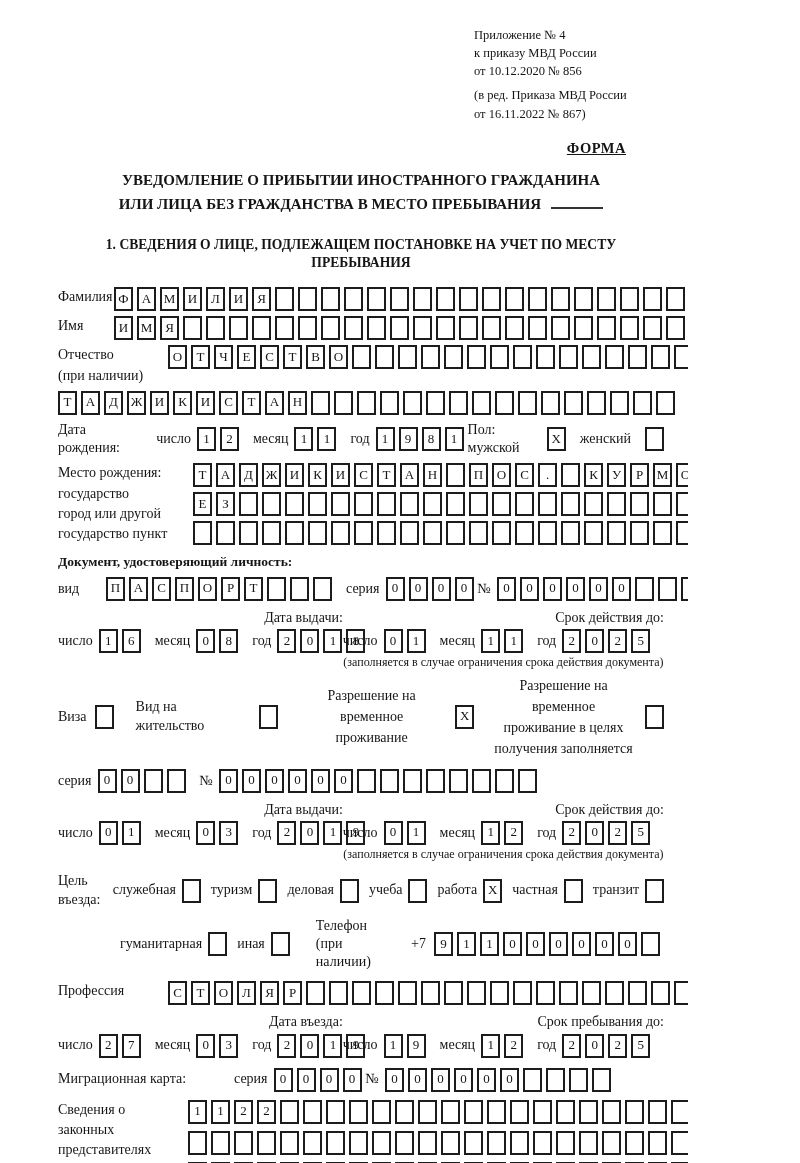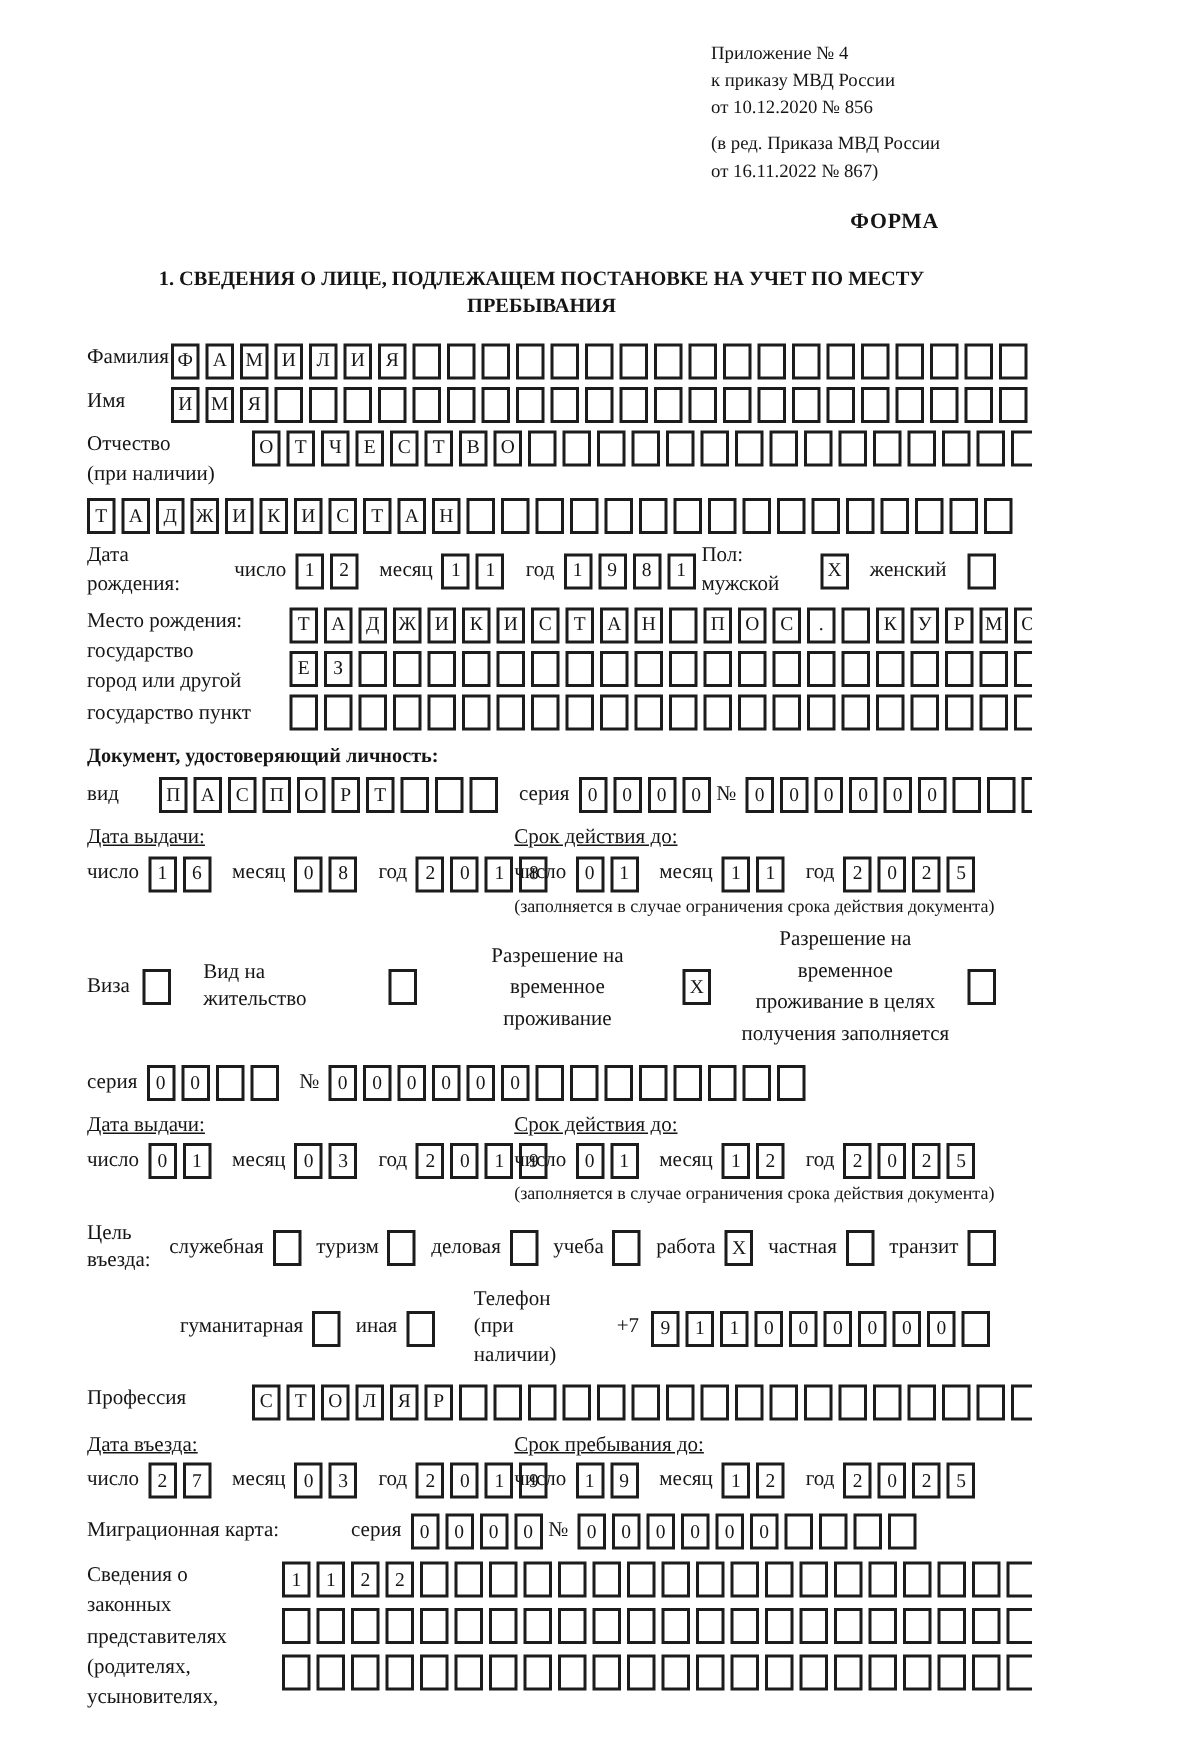--- a/index.html
+++ b/index.html
@@ -5,44 +5,44 @@
   html,body{margin:0;padding:0;background:#fff;}
   .page{
     width:688px;height:1163px;box-sizing:border-box;
     padding:26px 24px 0 58px;overflow:hidden;
     background:#fff;color:#151515;
     font-family:"Liberation Serif","DejaVu Serif",serif;
     font-size:14px;line-height:1.3;
   }
   .appendix{margin-left:auto;width:190px;font-size:12.5px;line-height:1.45;}
   .appendix .gap{margin-top:6px;}
-  .forma{text-align:right;padding-right:38px;font-weight:bold;font-size:14.5px;margin-top:16px;letter-spacing:.5px;}
+  .forma{text-align:right;padding-right:38px;font-weight:bold;font-size:14.5px;margin-top:16px;letter-spacing:.5px;text-decoration:underline;}
   .title{text-align:center;font-weight:bold;font-size:15px;line-height:1.55;margin-top:12px;}
   .blank-line{display:inline-block;width:52px;border-bottom:2px solid #333;height:12px;margin-left:10px;}
   .sec-heading{text-align:center;font-weight:bold;font-size:13.6px;margin:20px 0 16px 0;}
   .frow{display:flex;align-items:flex-start;margin-bottom:5px;}
   .flabel{flex:none;font-size:14px;line-height:1.45;}
   .grid{display:flex;flex:none;}
   .gridcol{display:flex;flex-direction:column;gap:5px;}
   .cell{
     flex:none;display:inline-flex;align-items:center;justify-content:center;
     width:15px;height:20px;border:2px solid #1c1c1c;margin-right:4px;
     font-size:13px;background:#fff;
   }
   .ck{margin-right:0;}
   .w56{width:56px;} .w105{width:105px;} .w110{width:110px;} .w48{width:48px;}
   .inl{display:flex;align-items:center;}
   .dlbl{margin:0 6px 0 0;}
   .dlbl2{margin:0 6px 0 10px;}
   .dates{display:flex;margin-top:8px;}
   .dcol-l{width:47%;}
   .dcol-r{width:53%;}
-  .dtitle{text-align:left;font-size:14px;margin-bottom:2px;text-decoration:underline;}
+  .dtitle{text-align:right;font-size:14px;margin-bottom:2px;}
   .dline{display:flex;align-items:center;}
-  .note{font-size:12px;text-align:left;margin-top:2px;}
+  .note{font-size:12px;text-align:center;margin-top:2px;}
   .intro{margin-top:10px;line-height:1.6;}
   .visa-row{display:flex;align-items:center;margin-top:4px;}
   .optlbl{margin-right:8px;}
   .opt2{display:inline-block;text-align:center;line-height:1.5;}
   .purpose-row{display:flex;align-items:center;margin-top:10px;flex-wrap:nowrap;}
   .purpose-row .optlbl{margin-left:10px;margin-right:6px;}
   .purpose-row .first{margin-left:0;}
   .doc-heading{text-align:left;font-weight:bold;font-size:13.5px;margin:8px 0 6px 0;}
   .reps{display:flex;align-items:flex-start;margin-top:8px;}
   .reps .gridcol{gap:7px;}
@@ -56,20 +56,24 @@
   <div class="appendix">
     <div>Приложение № 4</div>
     <div>к приказу МВД России</div>
     <div>от 10.12.2020 № 856</div>
     <div class="gap">(в ред. Приказа МВД России</div>
     <div>от 16.11.2022 № 867)</div>
   </div>
 
   <div class="forma">ФОРМА</div>
 
+  <div class="title">
+    <span>УВЕДОМЛЕНИЕ О ПРИБЫТИИ ИНОСТРАННОГО ГРАЖДАНИНА</span><br>
+    <span>ИЛИ ЛИЦА БЕЗ ГРАЖДАНСТВА В МЕСТО ПРЕБЫВАНИЯ</span><span class="blank-line"></span>
+  </div>
 
   <div class="sec-heading">1. СВЕДЕНИЯ О ЛИЦЕ, ПОДЛЕЖАЩЕМ ПОСТАНОВКЕ НА УЧЕТ ПО МЕСТУ ПРЕБЫВАНИЯ</div>
 
   <div class="frow">
     <div class="flabel w56">Фамилия</div>
     <div class="grid">
         <span class="cell">Ф</span>
         <span class="cell">А</span>
         <span class="cell">М</span>
         <span class="cell">И</span>

